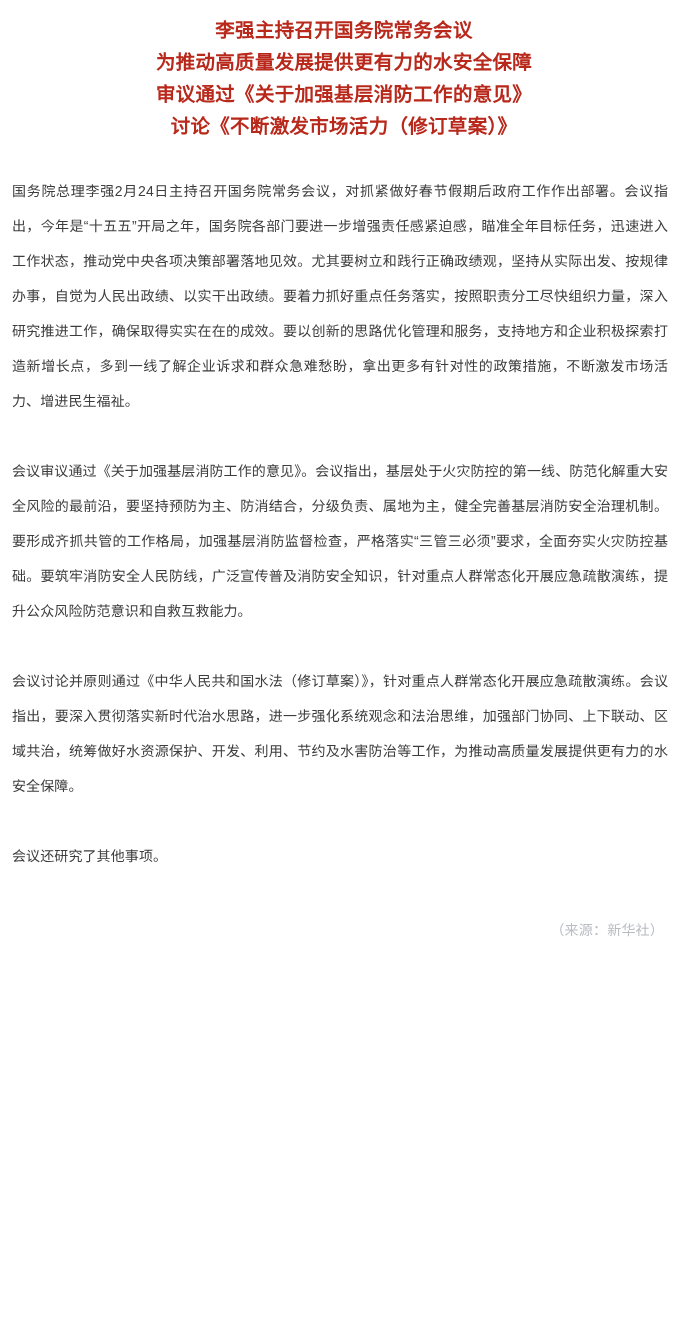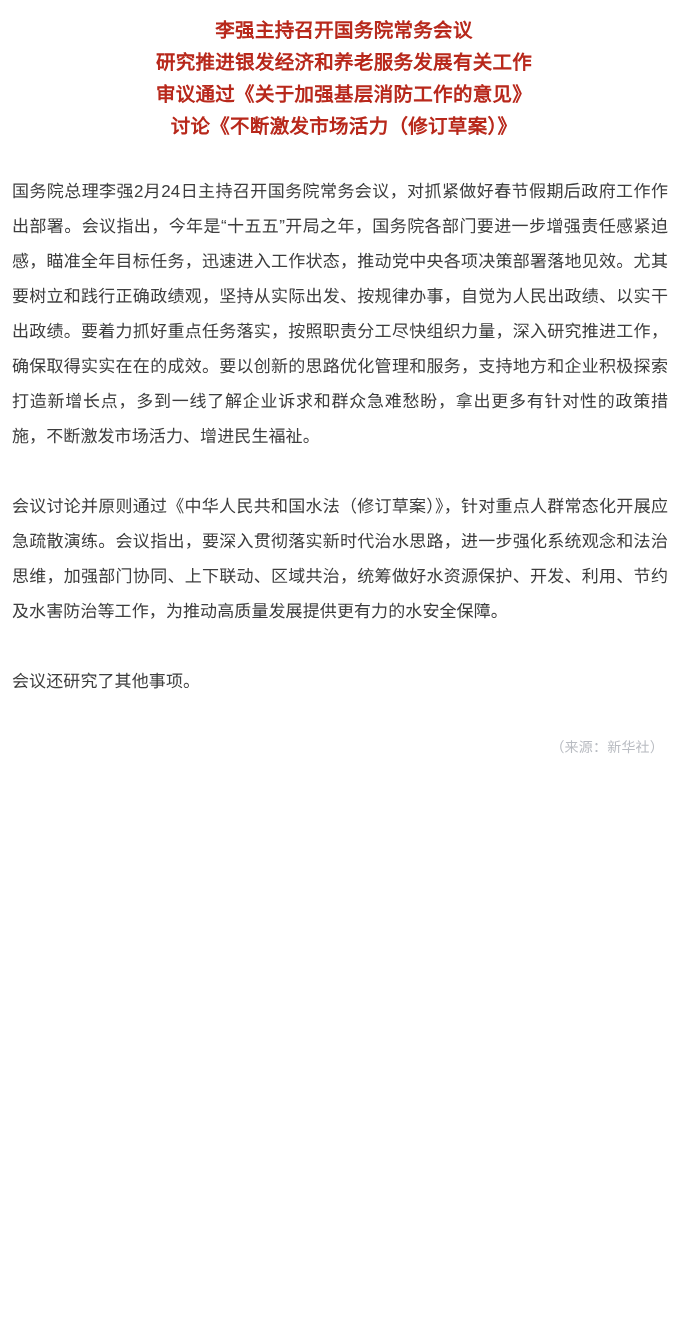--- a/index.html
+++ b/index.html
@@ -35,30 +35,30 @@
     line-height: 32px;
     letter-spacing: 0.3px;
     white-space: nowrap;
   }
   
   .article-body {
     padding: 26px 12px 0 12px;
   }
   .para {
     color: #3d3d3d;
-    font-size: 17px;
+    font-size: 14px;
     line-height: 35px;
     text-align: justify;
     text-justify: inter-ideograph;
     margin: 0 0 35px 0;
     letter-spacing: 0.1px;
     word-break: break-all;
   }
   .para:last-of-type {
-    margin-bottom: 0;
+    margin-bottom: 8px;
   }
   
   .source-footer {
     padding: 38px 16px 0 24px;
     text-align: right;
   }
   .source-text {
     color: #b9bcc2;
     font-size: 14px;
     line-height: 20px;
@@ -68,27 +68,28 @@
     height: 46px;
   }
 </style>
 </head>
 <body>
 
 <div class="page">
 
   <div class="title-block">
     <span class="title-line">李强主持召开国务院常务会议</span>
-    <span class="title-line">研究推进银发经济和养老服务发展有关工作</span>
+    <span class="title-line">为推动高质量发展提供更有力的水安全保障</span>
     <span class="title-line">审议通过《关于加强基层消防工作的意见》</span>
     <span class="title-line">讨论《不断激发市场活力（修订草案）》</span>
   </div>
 
   <div class="article-body">
     <p class="para">国务院总理李强2月24日主持召开国务院常务会议，对抓紧做好春节假期后政府工作作出部署。会议指出，今年是“十五五”开局之年，国务院各部门要进一步增强责任感紧迫感，瞄准全年目标任务，迅速进入工作状态，推动党中央各项决策部署落地见效。尤其要树立和践行正确政绩观，坚持从实际出发、按规律办事，自觉为人民出政绩、以实干出政绩。要着力抓好重点任务落实，按照职责分工尽快组织力量，深入研究推进工作，确保取得实实在在的成效。要以创新的思路优化管理和服务，支持地方和企业积极探索打造新增长点，多到一线了解企业诉求和群众急难愁盼，拿出更多有针对性的政策措施，不断激发市场活力、增进民生福祉。</p>
+    <p class="para">会议审议通过《关于加强基层消防工作的意见》。会议指出，基层处于火灾防控的第一线、防范化解重大安全风险的最前沿，要坚持预防为主、防消结合，分级负责、属地为主，健全完善基层消防安全治理机制。要形成齐抓共管的工作格局，加强基层消防监督检查，严格落实“三管三必须”要求，全面夯实火灾防控基础。要筑牢消防安全人民防线，广泛宣传普及消防安全知识，针对重点人群常态化开展应急疏散演练，提升公众风险防范意识和自救互救能力。</p>
     <p class="para">会议讨论并原则通过《中华人民共和国水法（修订草案）》，针对重点人群常态化开展应急疏散演练。会议指出，要深入贯彻落实新时代治水思路，进一步强化系统观念和法治思维，加强部门协同、上下联动、区域共治，统筹做好水资源保护、开发、利用、节约及水害防治等工作，为推动高质量发展提供更有力的水安全保障。</p>
     <p class="para">会议还研究了其他事项。</p>
   </div>
 
   <div class="source-footer">
     <span class="source-text">（来源：新华社）</span>
   </div>
 
   <div class="bottom-spacer"></div>
 

